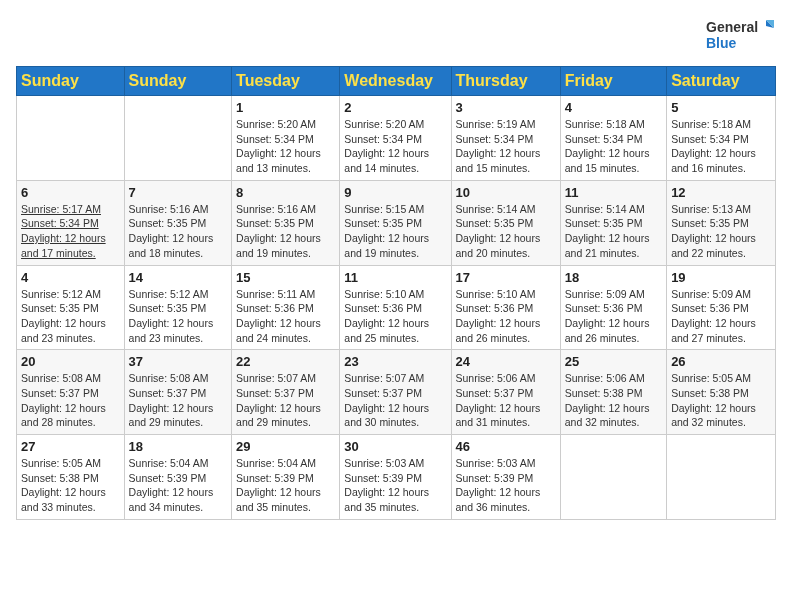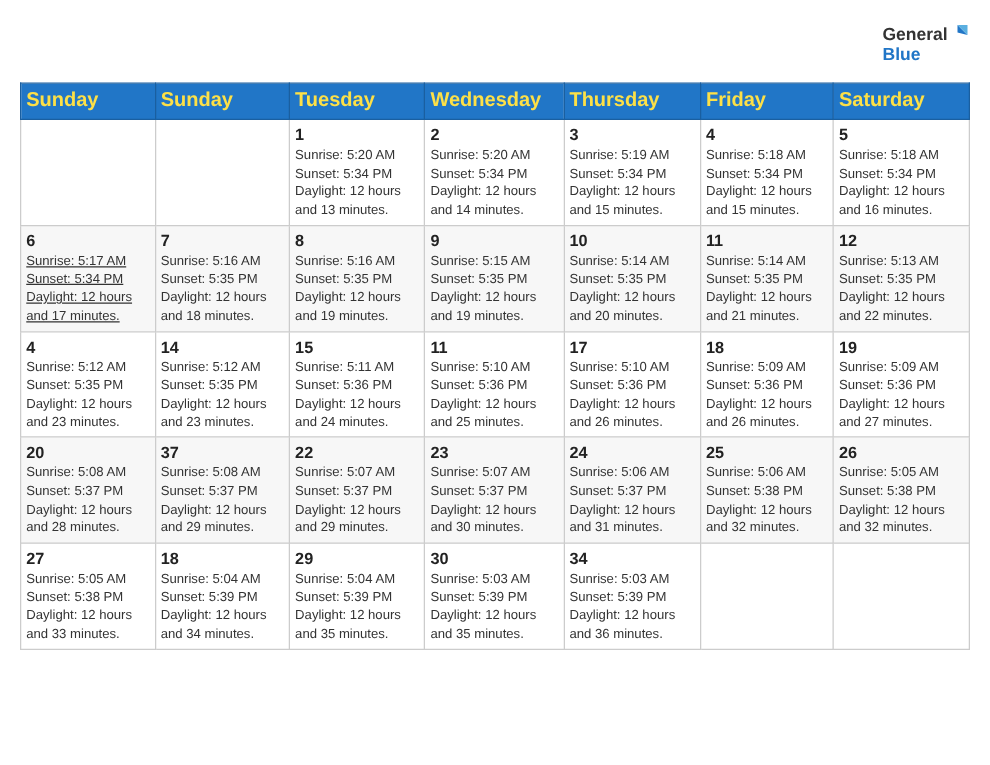--- a/index.html
+++ b/index.html
@@ -285,21 +285,21 @@
 Sunset: 5:39 PM
 Daylight: 12 hours and 35 minutes.</div>
         </td>
         <td>
           <span class="day-num">30</span>
           <div class="day-detail" style="white-space: pre-line;">Sunrise: 5:03 AM
 Sunset: 5:39 PM
 Daylight: 12 hours and 35 minutes.</div>
         </td>
         <td>
-          <span class="day-num">34</span>
+          <span class="day-num">46</span>
           <div class="day-detail" style="white-space: pre-line;">Sunrise: 5:03 AM
 Sunset: 5:39 PM
 Daylight: 12 hours and 36 minutes.</div>
         </td>
         <td class="empty"></td>
         <td class="empty"></td>
       </tr>
     </tbody>
 </table>
 

